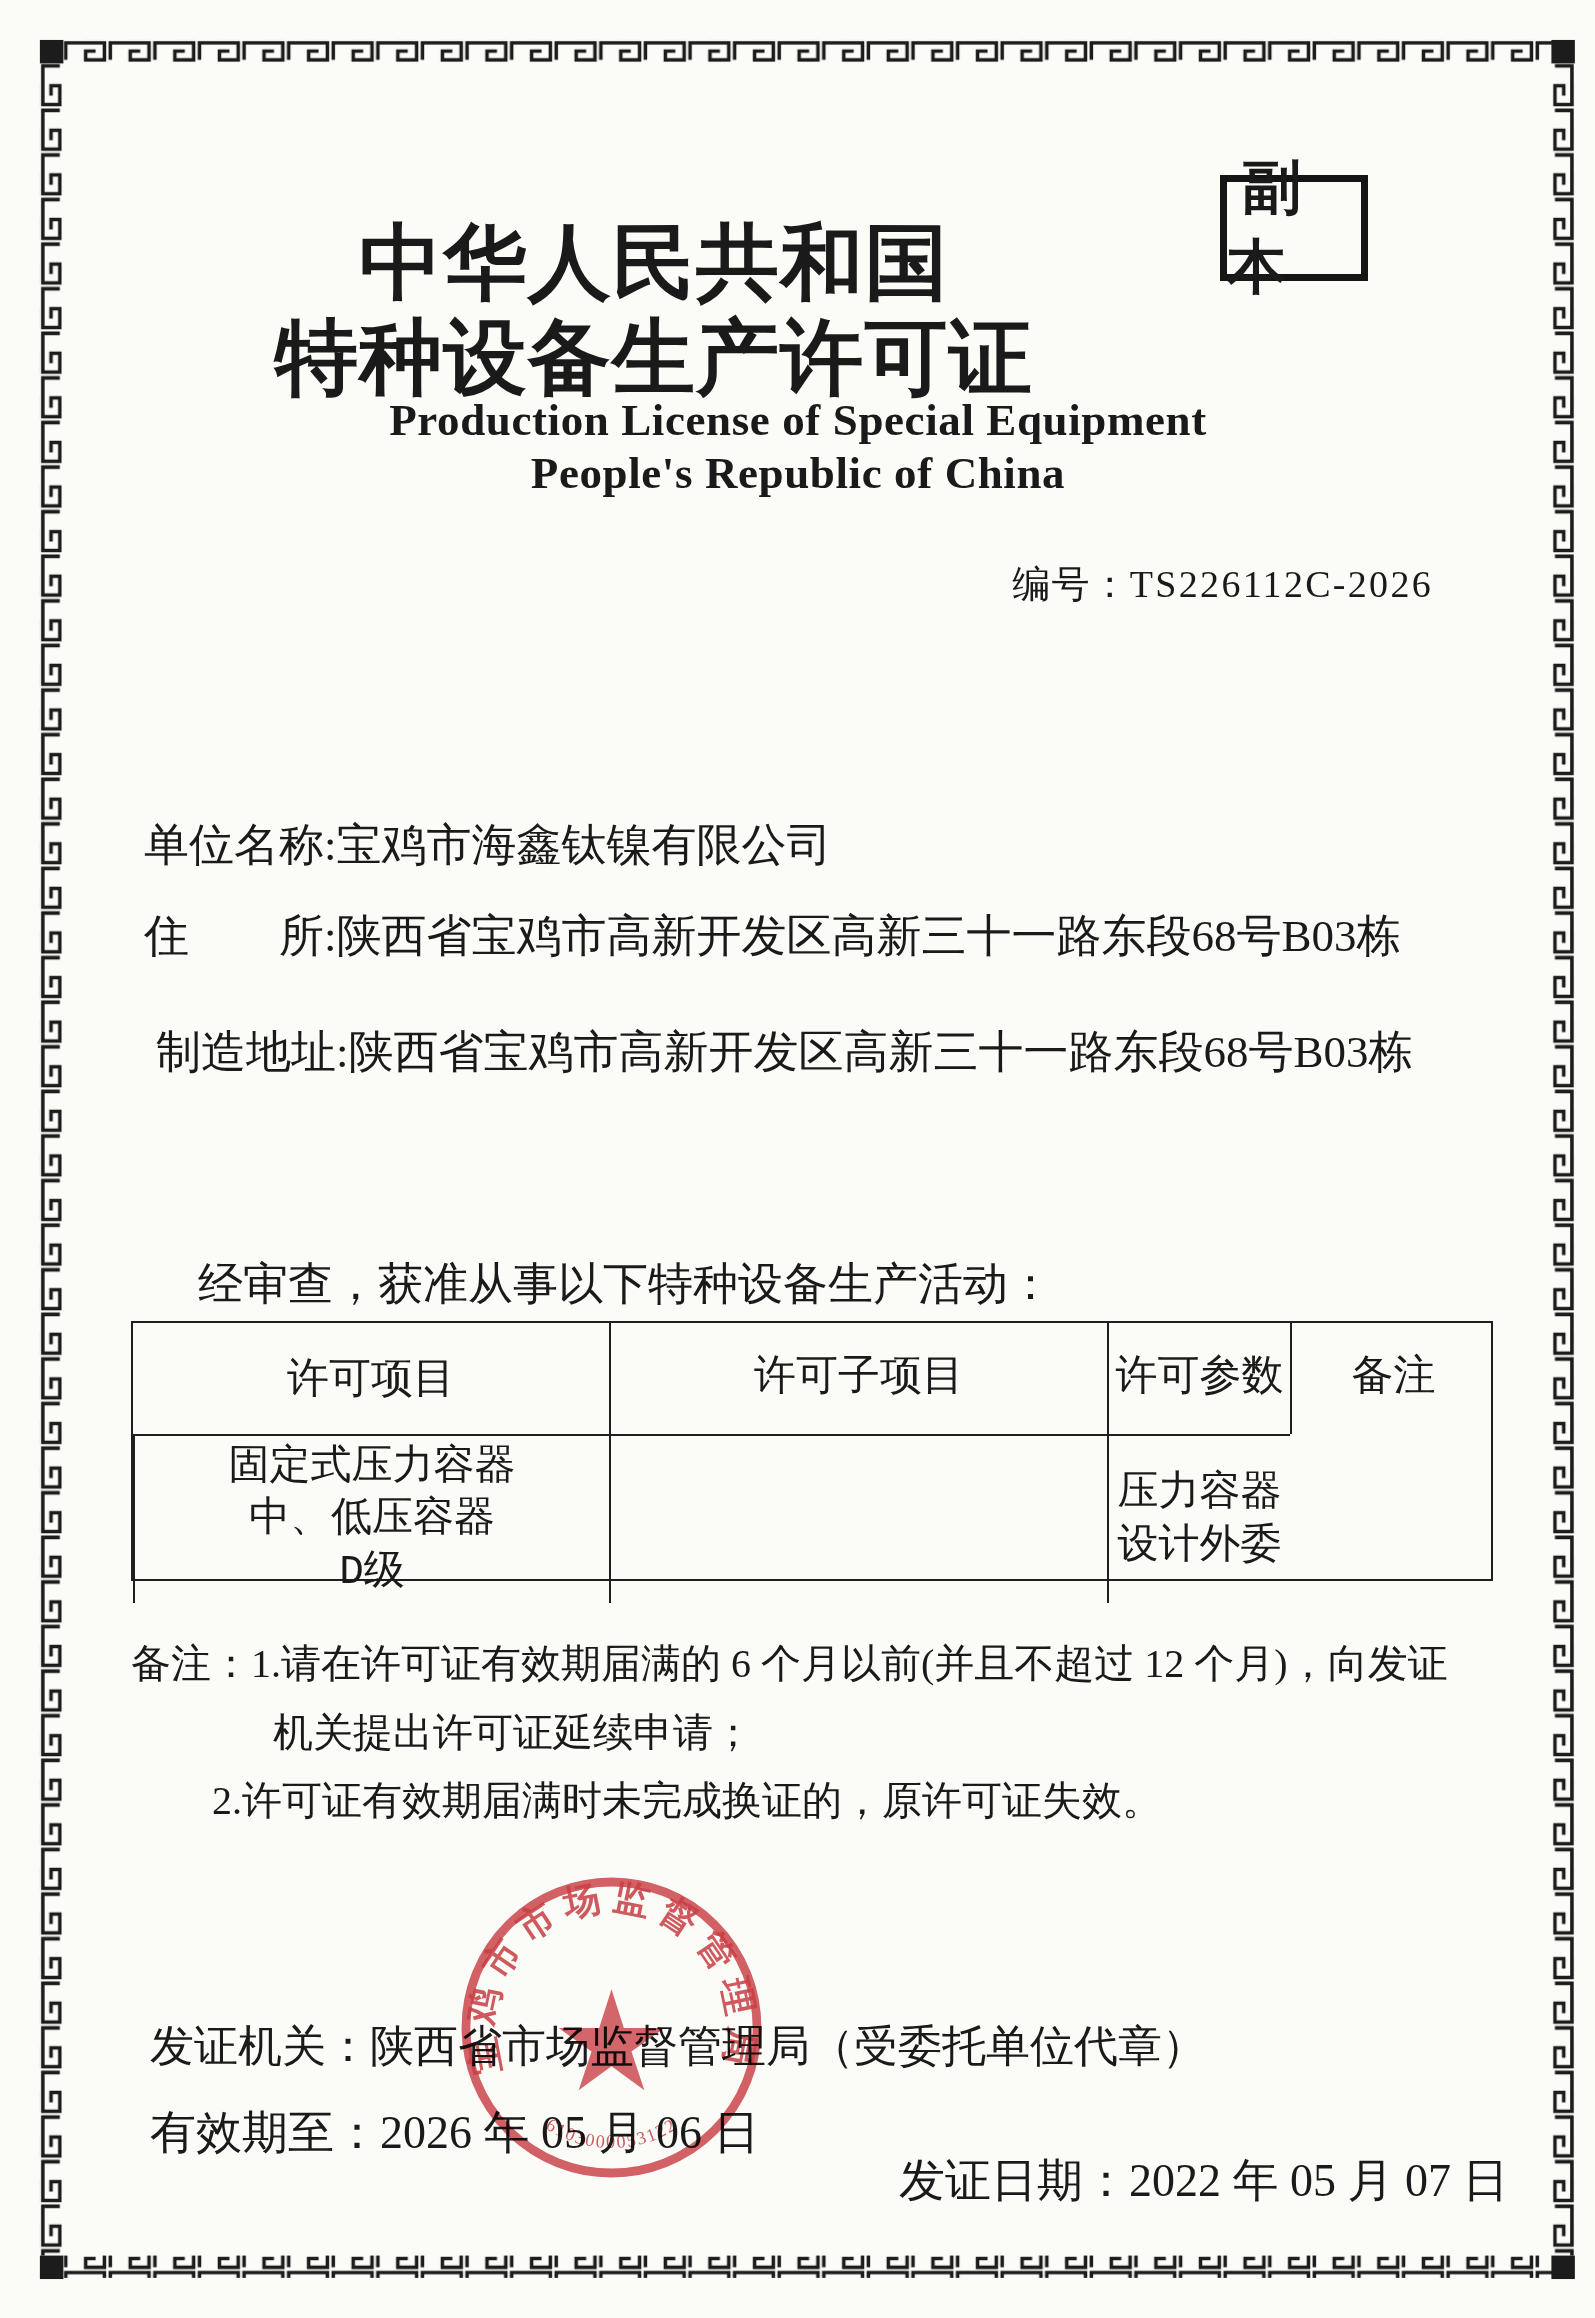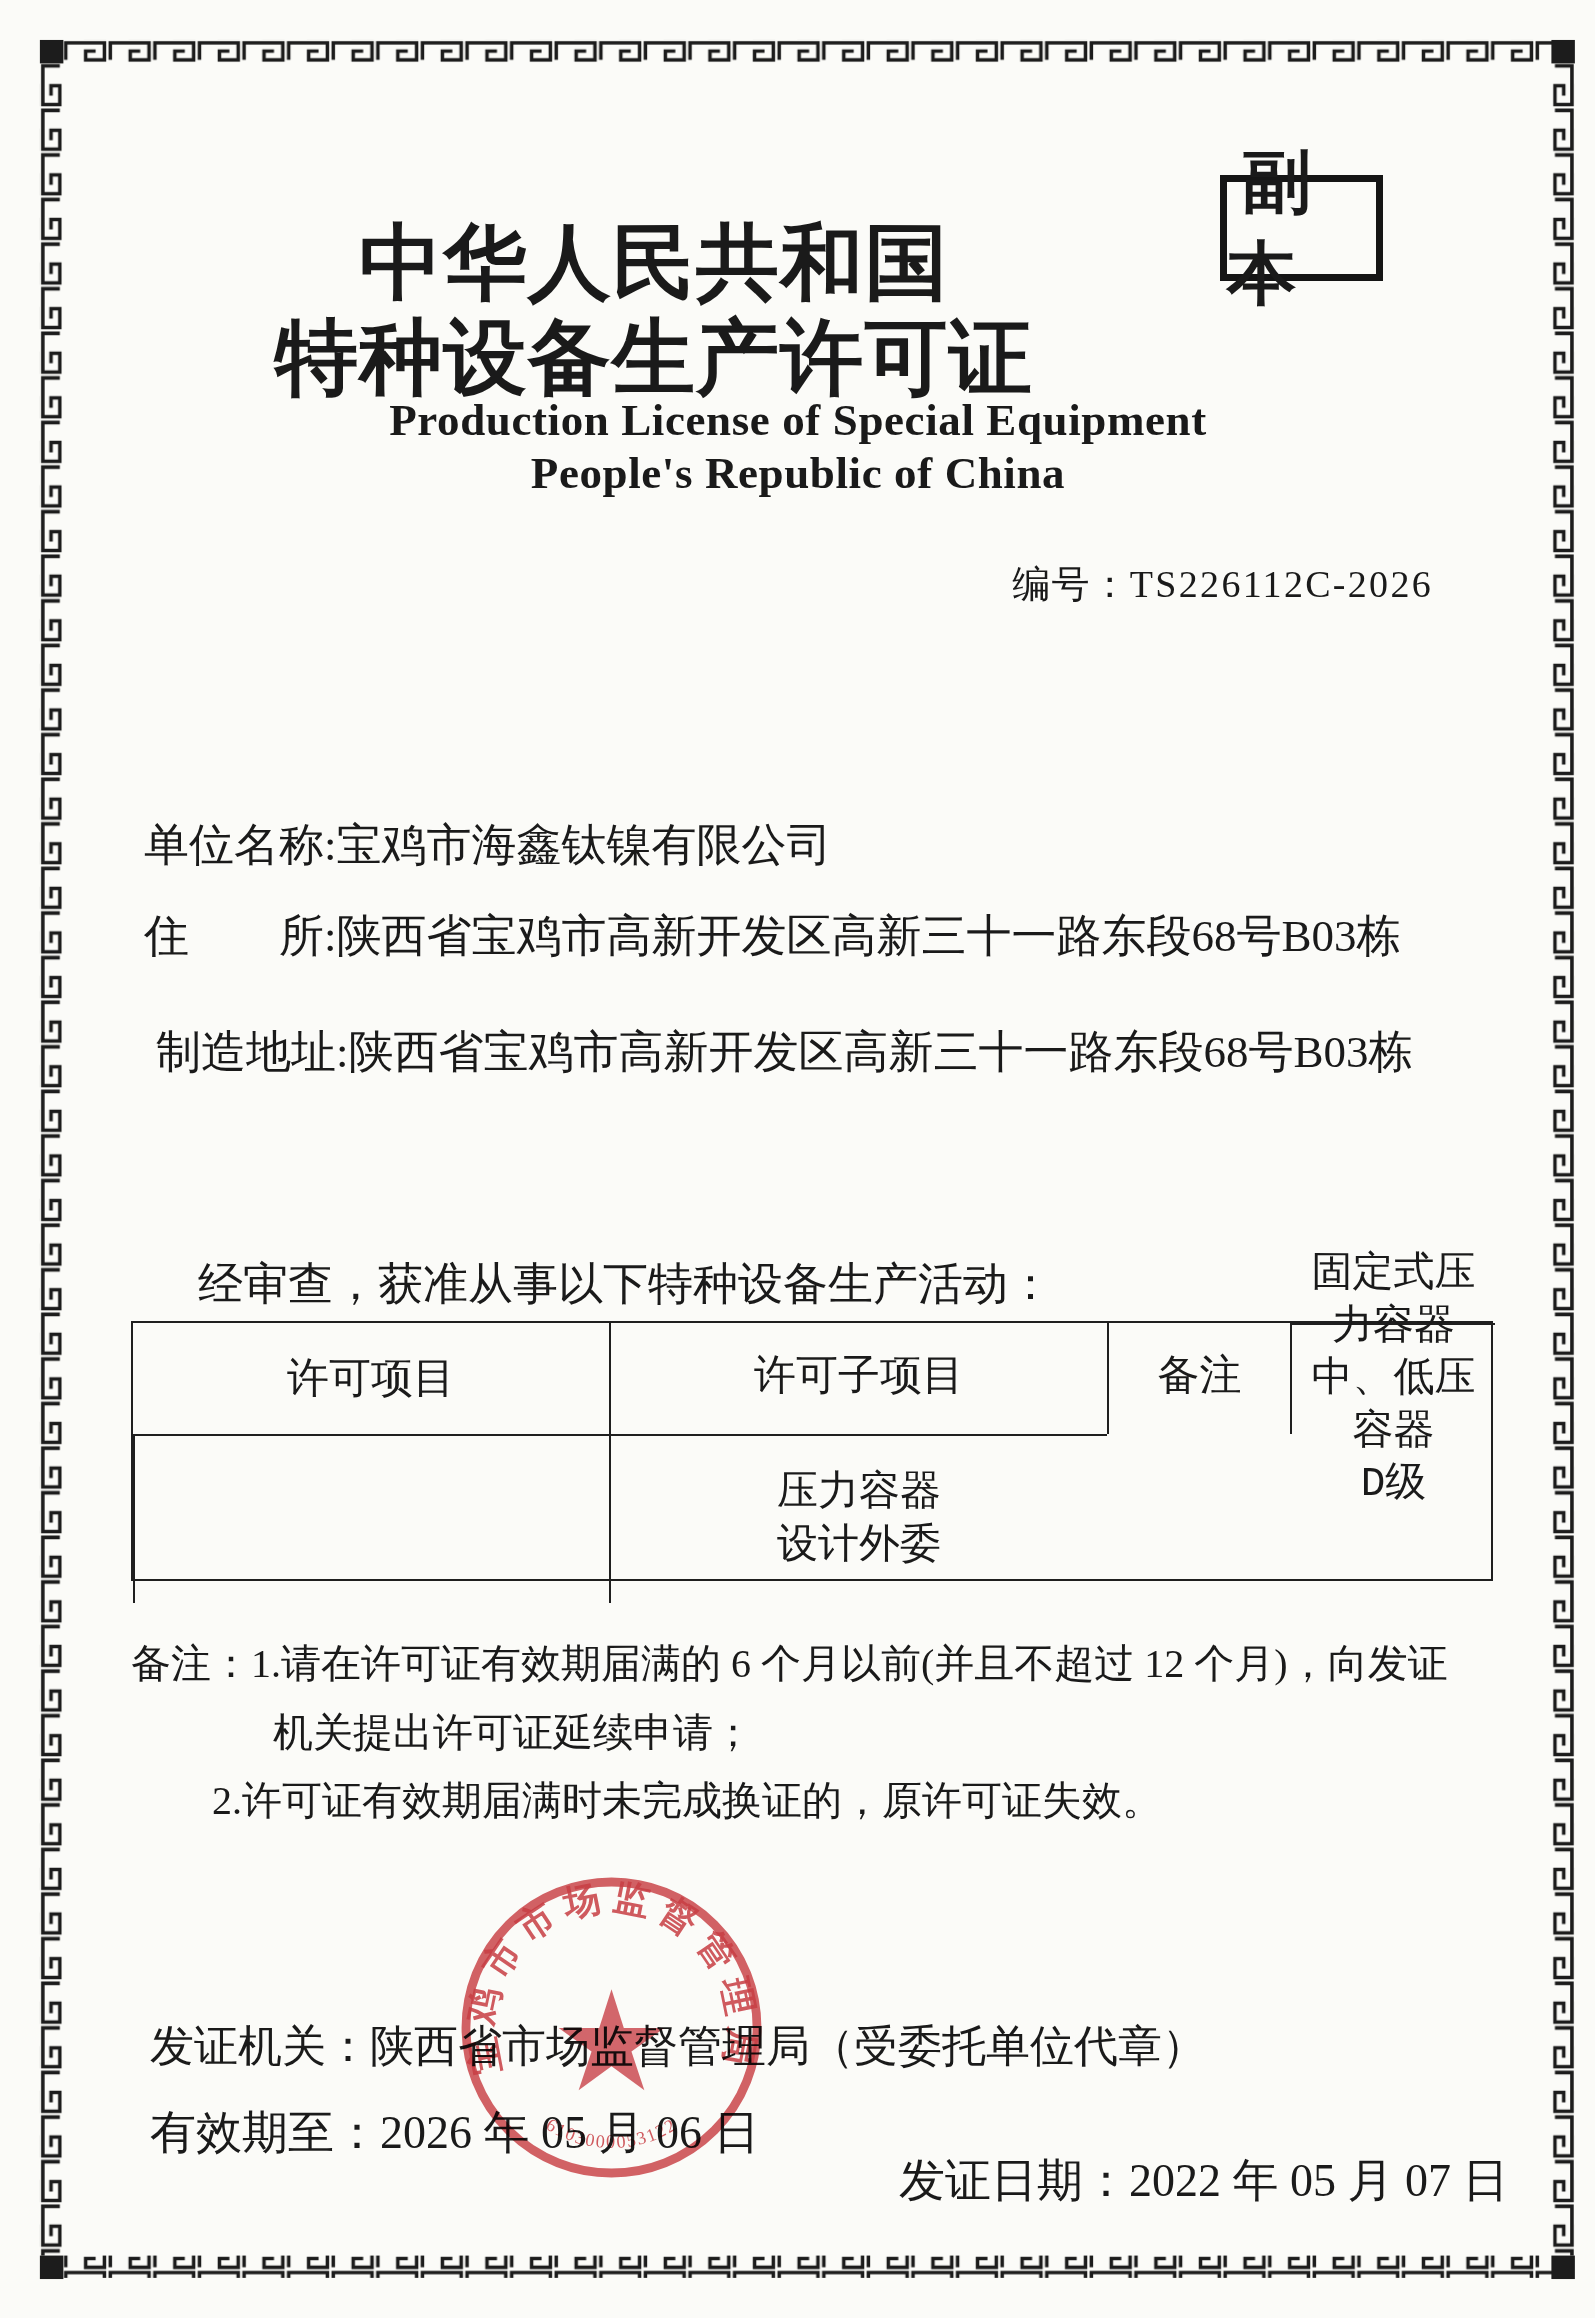--- a/index.html
+++ b/index.html
@@ -6,24 +6,24 @@
   .page{
     position:relative;
     width:1596px;height:2319px;
     background:#fbfbf8;
     font-family:"Liberation Serif","DejaVu Serif",serif;
     color:#1a1a1a;
     overflow:hidden;
   }
   .border-svg{position:absolute;left:0;top:0;z-index:1;}
   .copy-badge{
-    position:absolute;left:1220px;top:175px;width:163px;height:106px;
+    position:absolute;left:1220px;top:175px;width:148px;height:106px;
     border:7px solid #151515;box-sizing:border-box;
     display:flex;align-items:center;justify-content:center;
-    font-size:69px;font-weight:bold;letter-spacing:15.3px;text-indent:15.3px;
+    font-size:59px;font-weight:bold;letter-spacing:15.3px;text-indent:15.3px;
     z-index:3;
   }
   .title-cn{
     position:absolute;left:0;width:1308px;text-align:center;
     font-weight:bold;font-size:83px;line-height:1;letter-spacing:1.2px;
     z-index:2;
   }
   .title-cn.l1{top:222px;}
   .title-cn.l2{top:317px;}
   .title-en{
@@ -117,20 +117,21 @@
   </div>
   <div class="info-line mfg">
     <span>制造地址:</span><span>陕西省宝鸡市高新开发区高新三十一路东段68号B03栋</span>
   </div>
 
   <div class="intro-line">经审查，获准从事以下特种设备生产活动：</div>
 
   <div class="permit-table">
     <div class="cell head">许可项目</div>
     <div class="cell head cb">许可子项目</div>
+    <div class="cell head cb">许可参数</div>
     <div class="cell head cb">备注</div>
 
     <div class="cell rb cb">
       <div>固定式压力容器</div>
       <div>中、低压容器</div>
       <div>D级</div>
     </div>
     <div class="cell rb cb"></div>
     <div class="cell rb cb">
       <div>压力容器</div>

